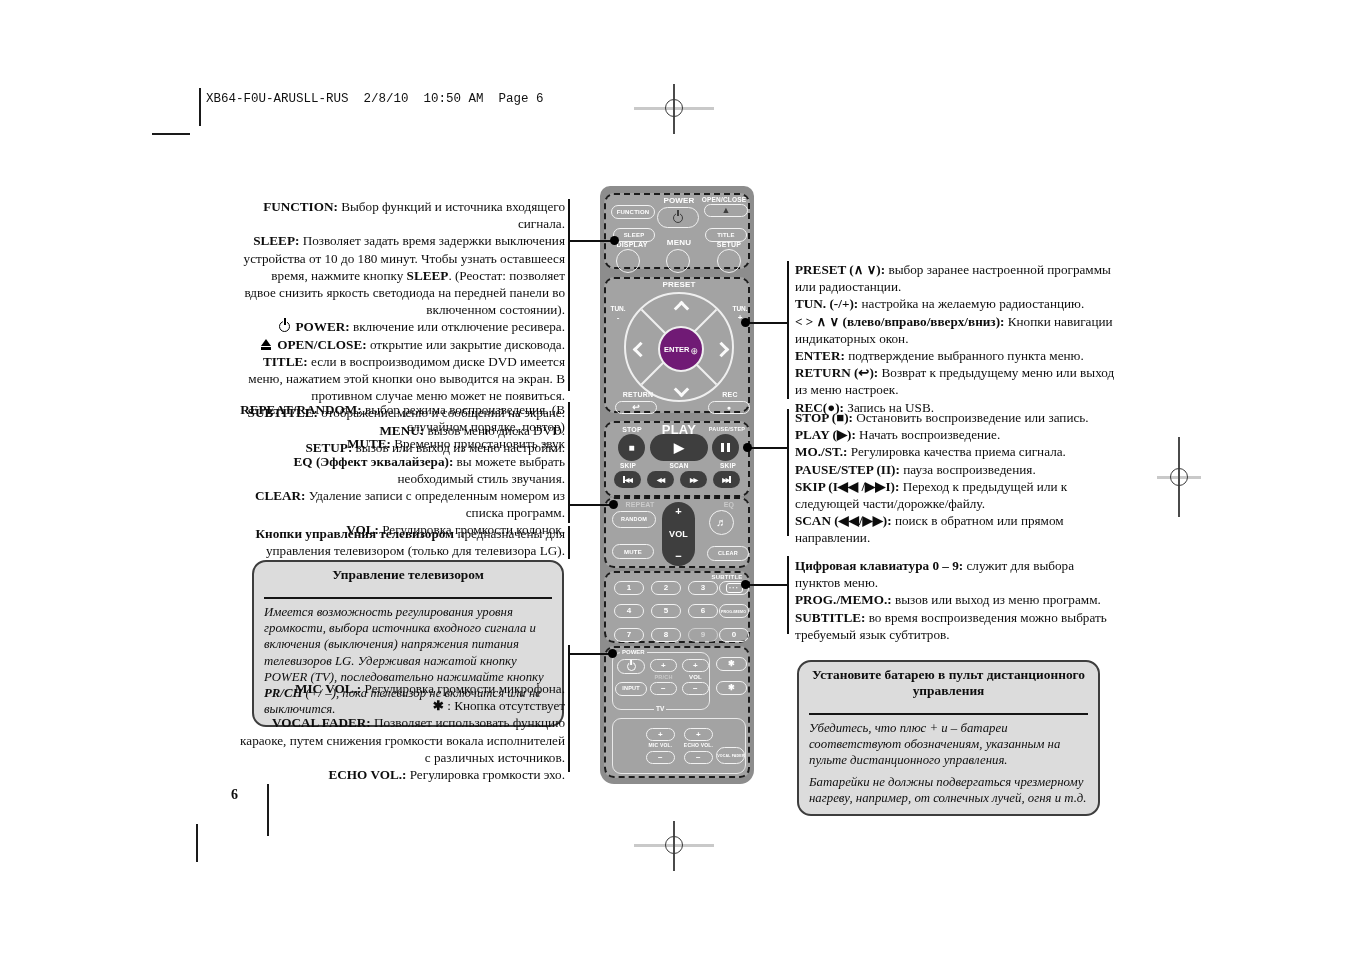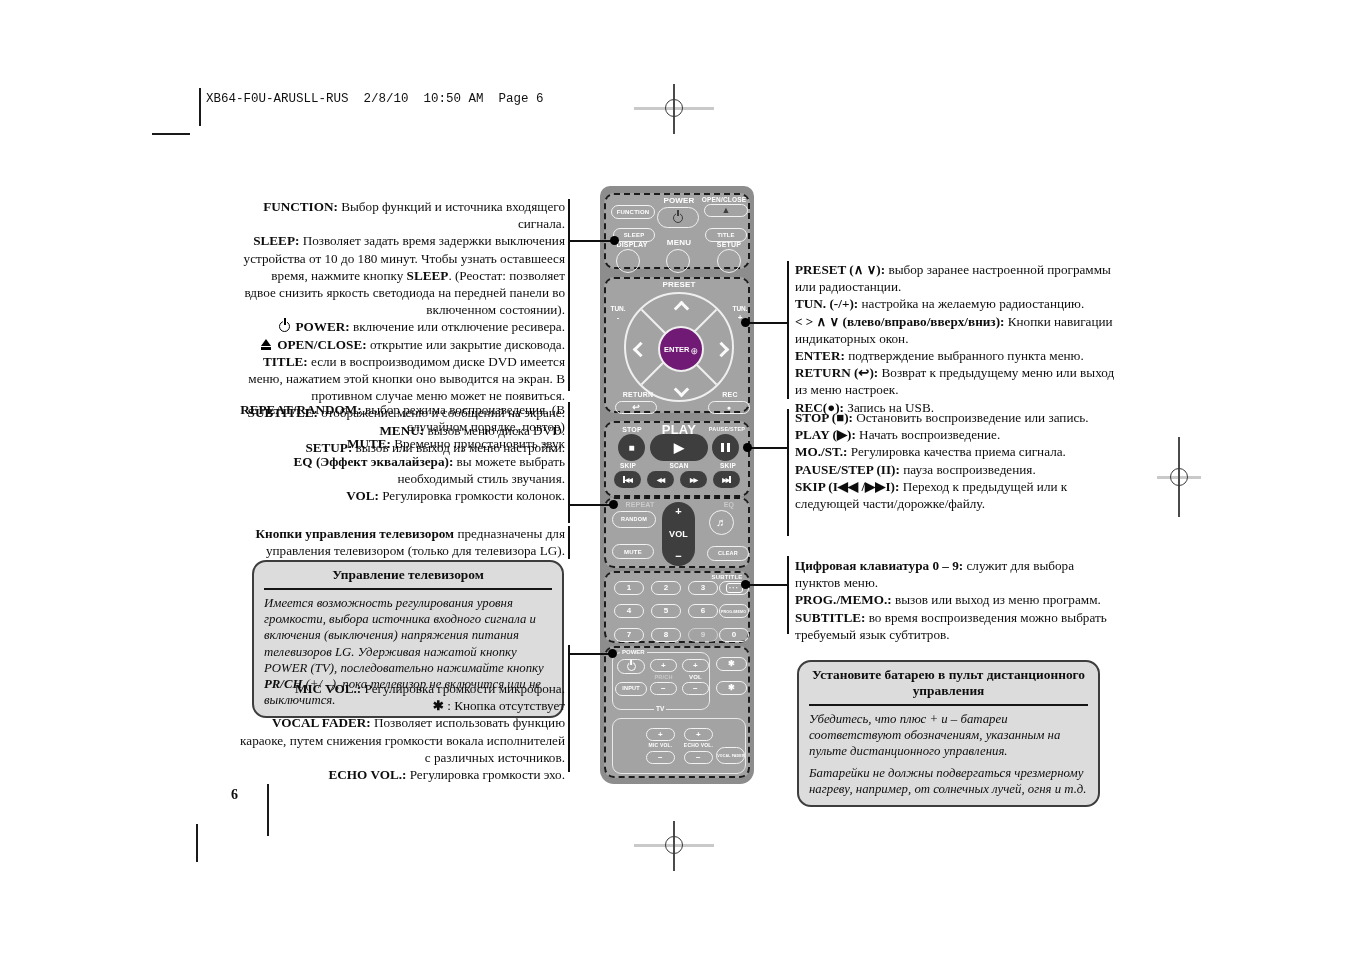--- a/index.html
+++ b/index.html
@@ -29,21 +29,21 @@
   .gi-power::after{content:"";position:absolute;left:50%;top:-4px;transform:translateX(-50%);
      width:2px;height:7px;background:#000;border-left:1px solid #fff;border-right:1px solid #fff;}
   .gi-eject{width:12px;height:11px;margin-right:2px;}
   .gi-eject::before{content:"";position:absolute;left:1px;top:0;border-left:5px solid transparent;border-right:5px solid transparent;border-bottom:7px solid #000;}
   .gi-eject::after{content:"";position:absolute;left:1px;bottom:0;width:10px;height:2.2px;background:#000;}
 
   
   .note-box{position:absolute;background:#dcdcdc;border:2px solid #3d3d3d;border-radius:14px;
      padding:5px 10px 8px;box-sizing:border-box;font:12.8px/16.2px "Liberation Serif",serif;}
   .note-box .box-title{font-weight:bold;text-align:center;font-size:13.4px;line-height:16px;
-     padding-bottom:5px;border-bottom:2px solid #151515;margin-bottom:5px;}
+     padding-bottom:14px;border-bottom:2px solid #151515;margin-bottom:5px;}
   .note-box p.entry{margin:0;font-style:italic;}
   .note-box p.entry + p.entry{margin-top:5px;}
 
   
   .cl{position:absolute;background:#101010;}
   .dot{position:absolute;width:9px;height:9px;border-radius:50%;background:#000;}
 
   
   #remote-body{position:absolute;left:600px;top:186px;width:154px;height:598px;background:#8d8d8d;
      border-radius:10px 10px 14px 14px;}
@@ -131,20 +131,21 @@
       <p class="entry"><span class="gi gi-eject"></span><span class="bld"> OPEN/CLOSE:</span><span> открытие или закрытие дисковода.</span></p>
       <p class="entry"><span class="bld">TITLE:</span><span> если в воспроизводимом диске DVD имеется меню, нажатием этой кнопки оно выводится на экран. В противном случае меню может не появиться.</span></p>
       <p class="entry"><span class="bld">SUBTITLE:</span><span> отображение меню и сообщений на экране.</span></p>
       <p class="entry"><span class="bld">MENU:</span><span> вызов меню диска DVD.</span></p>
       <p class="entry"><span class="bld">SETUP:</span><span> вызов или выход из меню настройки.</span></p>
     </div>
   <div class="tblock right-al" style="left:240px;top:401px;">
       <p class="entry"><span class="bld">REPEAT/RANDOM:</span><span> выбор режима воспроизведения. (В случайном порядке, повтор)</span></p>
       <p class="entry"><span class="bld">MUTE:</span><span> Временно приостановить звук</span></p>
       <p class="entry"><span class="bld">EQ (Эффект эквалайзера):</span><span> вы можете выбрать необходимый стиль звучания.</span></p>
+      <p class="entry"><span class="bld">CLEAR:</span><span> Удаление записи с определенным номером из списка программ.</span></p>
       <p class="entry"><span class="bld">VOL:</span><span> Регулировка громкости колонок.</span></p>
     </div>
   <div class="tblock right-al" style="left:240px;top:525px;">
       <p class="entry"><span class="bld">Кнопки управления телевизором</span><span> предназначены для управления телевизором (только для телевизора LG).</span></p>
     </div>
 
   <div class="note-box" style="left:252px;top:560px;width:312px;">
     <div class="box-title">Управление телевизором</div>
     <div>
         <p class="entry"><span>Имеется возможность регулирования уровня громкости, выбора источника входного сигнала и включения (выключения) напряжения питания телевизоров LG. Удерживая нажатой кнопку POWER (TV), последовательно нажимайте кнопку </span><span class="bld">PR/CH</span><span> (+/ –), пока телевизор не включится или не выключится.</span></p>
@@ -165,20 +166,21 @@
       <p class="entry"><span class="bld">ENTER:</span><span> подтверждение выбранного пункта меню.</span></p>
       <p class="entry"><span class="bld">RETURN (↩):</span><span> Возврат к предыдущему меню или выход из меню настроек.</span></p>
       <p class="entry"><span class="bld">REC(●):</span><span> Запись на USB.</span></p>
     </div>
   <div class="tblock" style="left:795px;top:409px;">
       <p class="entry"><span class="bld">STOP (■):</span><span> Остановить воспроизведение или запись.</span></p>
       <p class="entry"><span class="bld">PLAY (▶):</span><span> Начать воспроизведение.</span></p>
       <p class="entry"><span class="bld">MO./ST.:</span><span> Регулировка качества приема сигнала.</span></p>
       <p class="entry"><span class="bld">PAUSE/STEP (II):</span><span> пауза воспроизведения.</span></p>
       <p class="entry"><span class="bld">SKIP (I◀◀ /▶▶I):</span><span> Переход к предыдущей или к следующей части/дорожке/файлу.</span></p>
+      <p class="entry"><span class="bld">SCAN (◀◀/▶▶):</span><span> поиск в обратном или прямом направлении.</span></p>
     </div>
   <div class="tblock" style="left:795px;top:557px;">
       <p class="entry"><span class="bld">Цифровая клавиатура 0 – 9:</span><span> служит для выбора пунктов меню.</span></p>
       <p class="entry"><span class="bld">PROG./MEMO.:</span><span> вызов или выход из меню программ.</span></p>
       <p class="entry"><span class="bld">SUBTITLE:</span><span> во время воспроизведения можно выбрать требуемый язык субтитров.</span></p>
     </div>
 
   <div class="note-box" style="left:797px;top:660px;width:303px;">
     <div class="box-title">Установите батарею в пульт дистанционного управления</div>
     <div>

